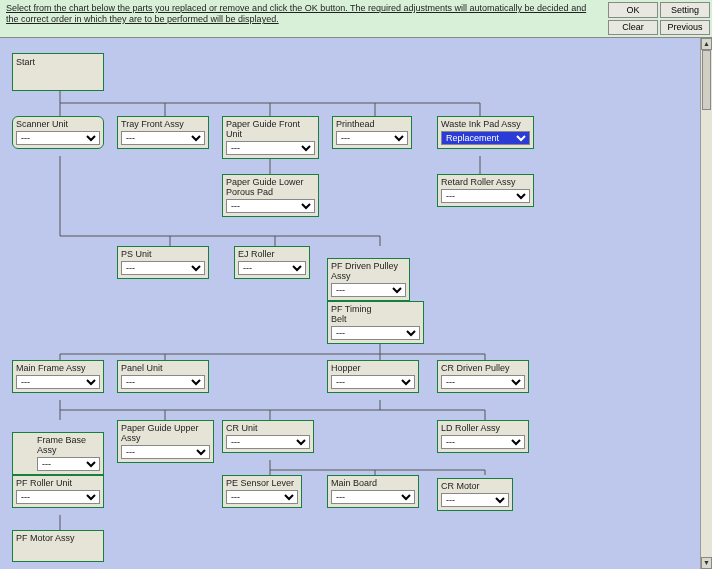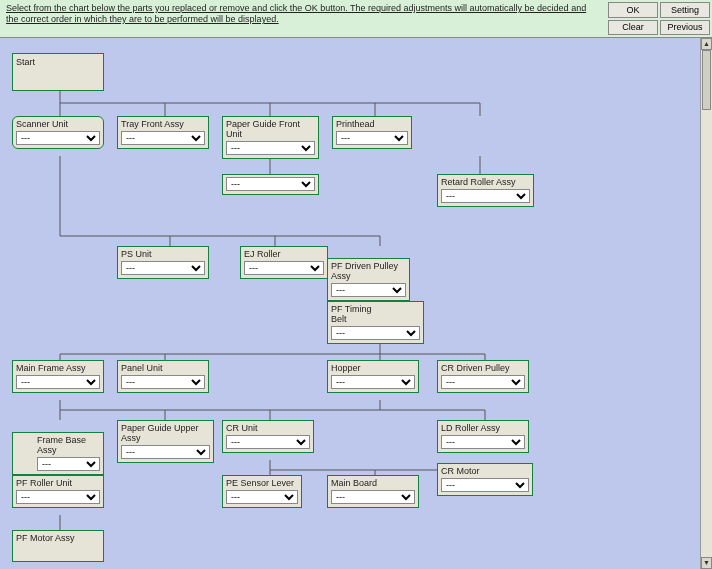--- a/index.html
+++ b/index.html
@@ -90,34 +90,40 @@
     <select><option>---</option></select>
   </div>
   <div class="node" style="left:222px; top:78px; width:97px;">
     <div class="node-label">Paper Guide Front Unit</div>
     <select><option>---</option></select>
   </div>
   <div class="node" style="left:332px; top:78px; width:80px;">
     <div class="node-label">Printhead</div>
     <select><option>---</option></select>
   </div>
+  <div class="node" style="left:437px; top:78px; width:97px;">
+    <div class="node-label">Waste Ink Pad Assy</div>
+    <select class="highlight"><option>Replacement</option></select>
+  </div>
 
   <div class="node" style="left:222px; top:136px; width:97px;">
+    <div class="node-label">Paper Guide Lower
+Porous Pad</div>
     <select><option>---</option></select>
   </div>
   <div class="node" style="left:437px; top:136px; width:97px;">
     <div class="node-label">Retard Roller Assy</div>
     <select><option>---</option></select>
   </div>
 
   <div class="node" style="left:117px; top:208px; width:92px;">
     <div class="node-label">PS Unit</div>
     <select><option>---</option></select>
   </div>
-  <div class="node" style="left:240px; top:208px; width:88px;">
+  <div class="node" style="left:234px; top:208px; width:76px;">
     <div class="node-label">EJ Roller</div>
     <select><option>---</option></select>
   </div>
   <div class="node" style="left:327px; top:220px; width:83px;">
     <div class="node-label">PF Driven Pulley Assy</div>
     <select><option>---</option></select>
   </div>
 
   <div class="node" style="left:327px; top:263px; width:97px;">
     <div class="node-label">PF Timing
@@ -165,21 +171,21 @@
     <select><option>---</option></select>
   </div>
   <div class="node" style="left:222px; top:437px; width:80px;">
     <div class="node-label">PE Sensor Lever</div>
     <select><option>---</option></select>
   </div>
   <div class="node" style="left:327px; top:437px; width:92px;">
     <div class="node-label">Main Board</div>
     <select><option>---</option></select>
   </div>
-  <div class="node" style="left:437px; top:425px; width:96px;">
+  <div class="node" style="left:437px; top:440px; width:76px;">
     <div class="node-label">CR Motor</div>
     <select><option>---</option></select>
   </div>
 
   <div class="node" style="left:12px; top:492px; width:92px; height:32px;">
     <div class="node-label">PF Motor Assy</div>
   </div>
 
 </div>
 

